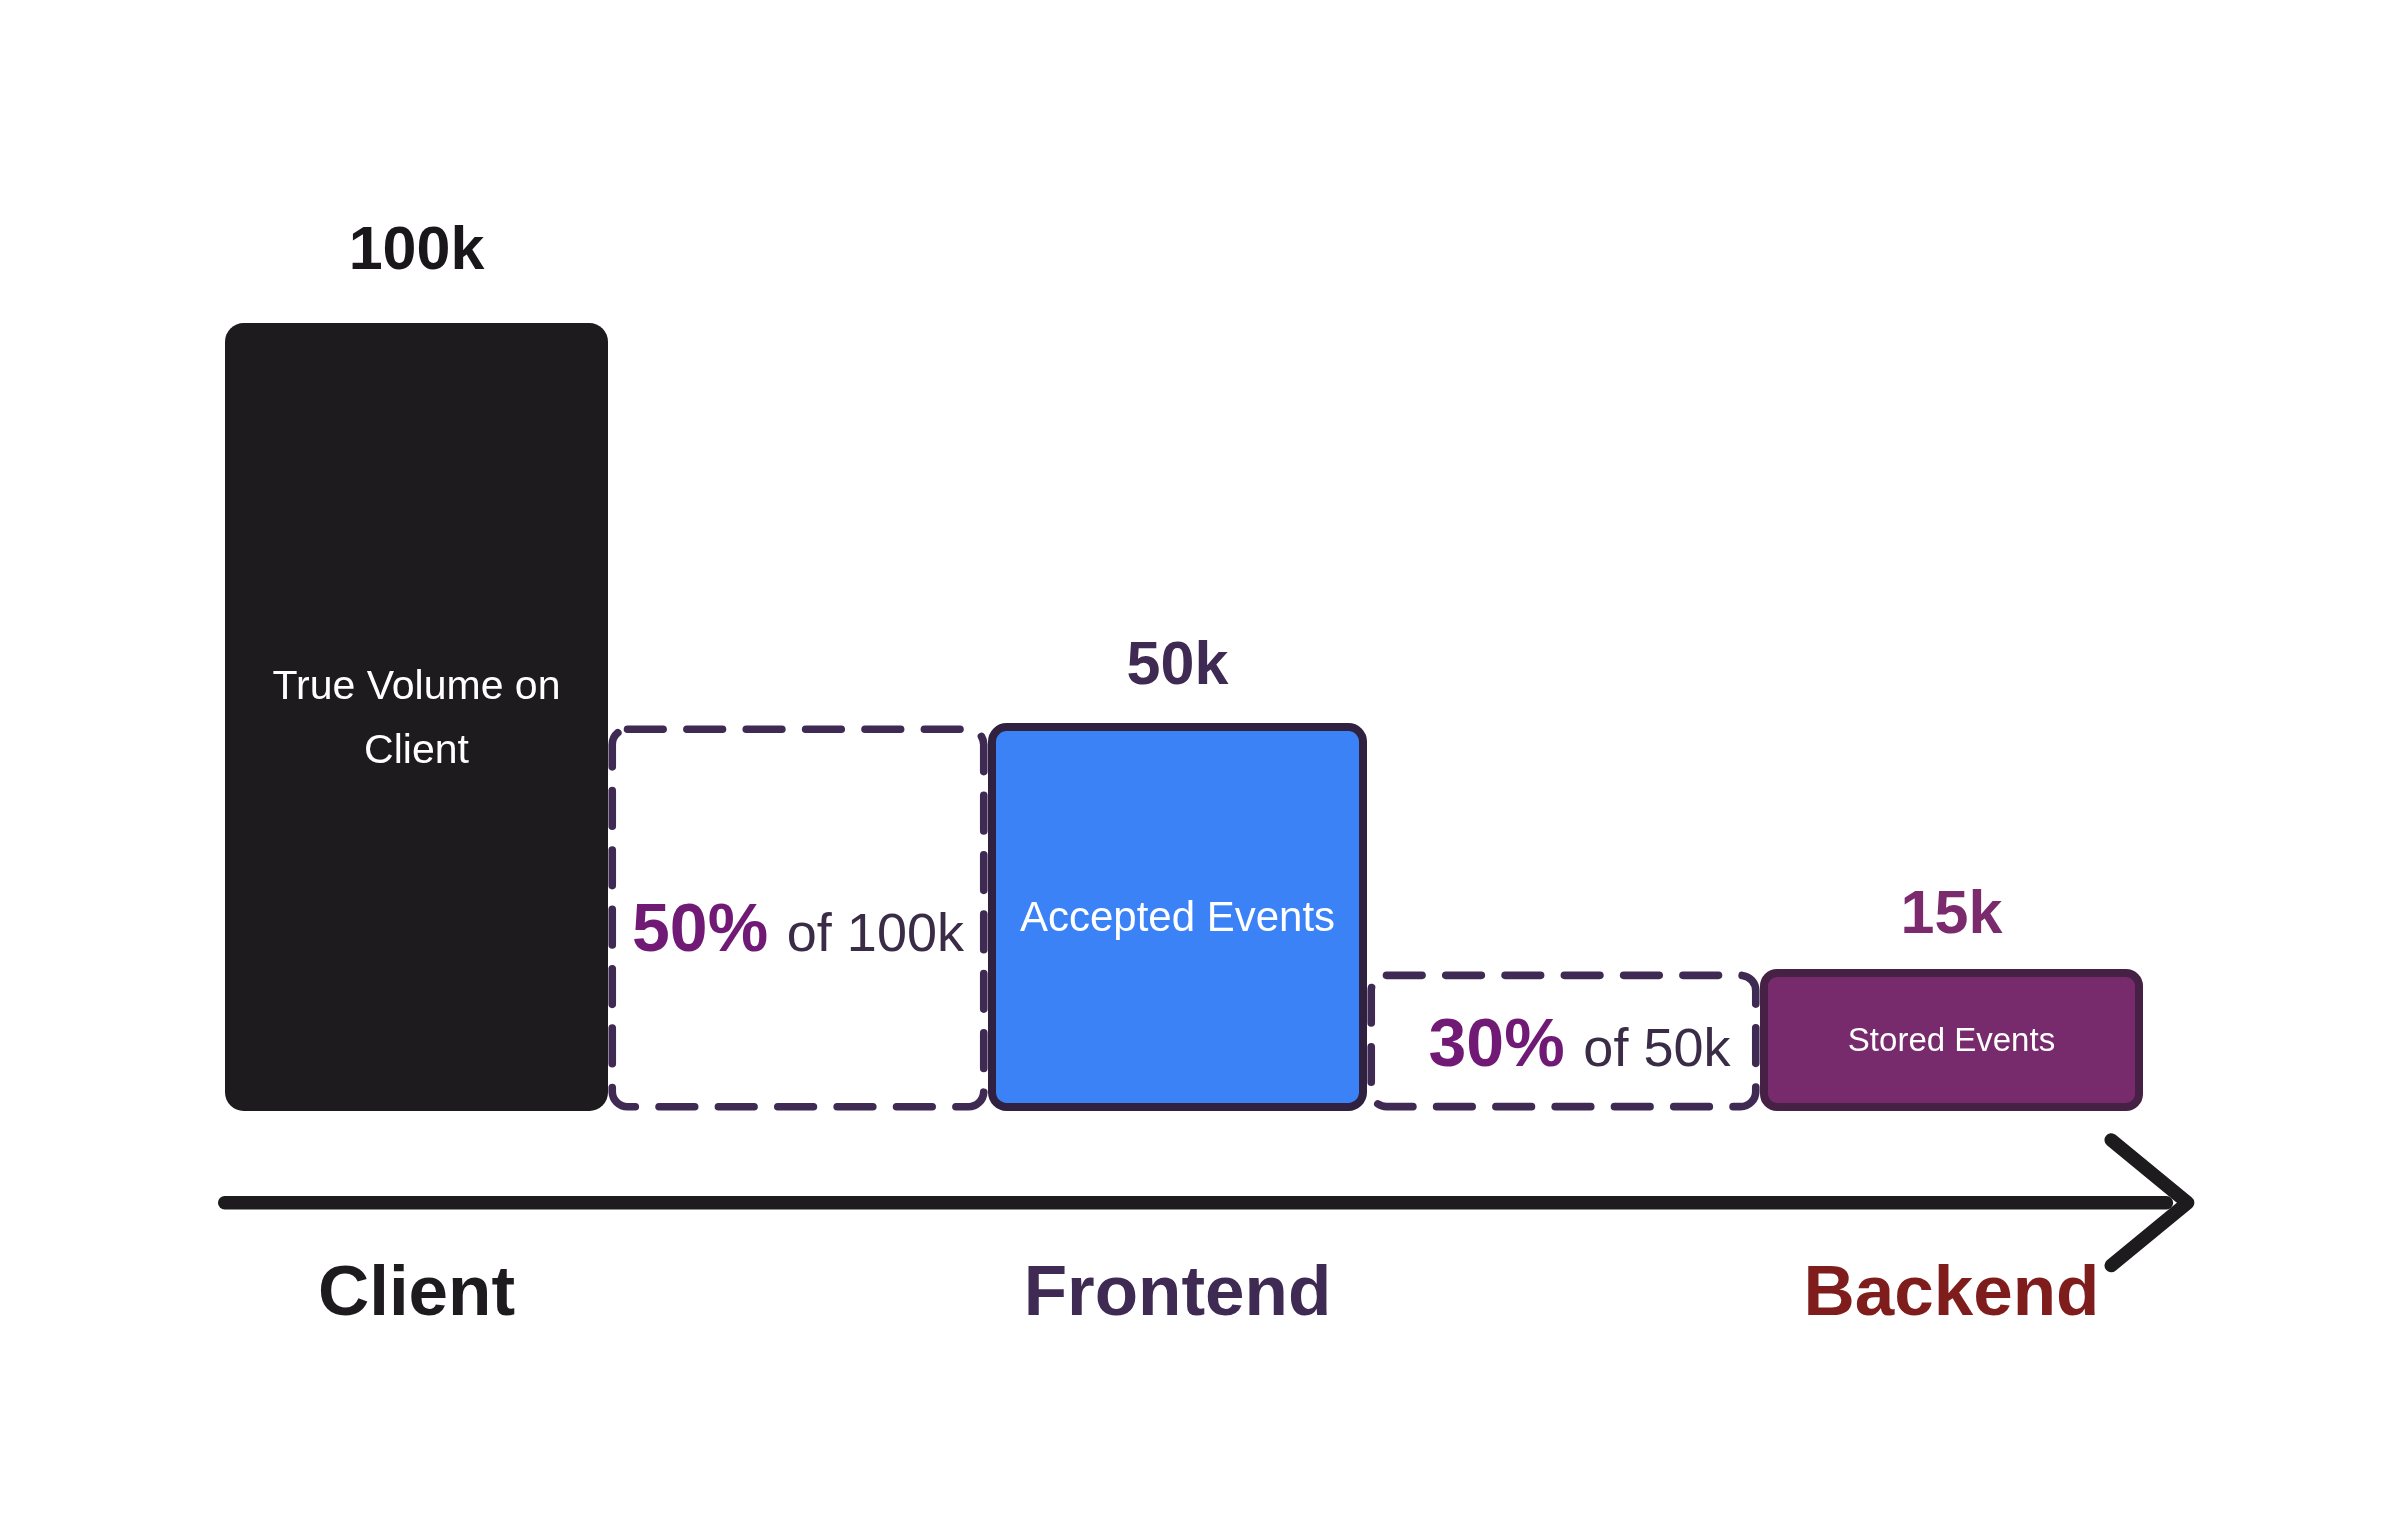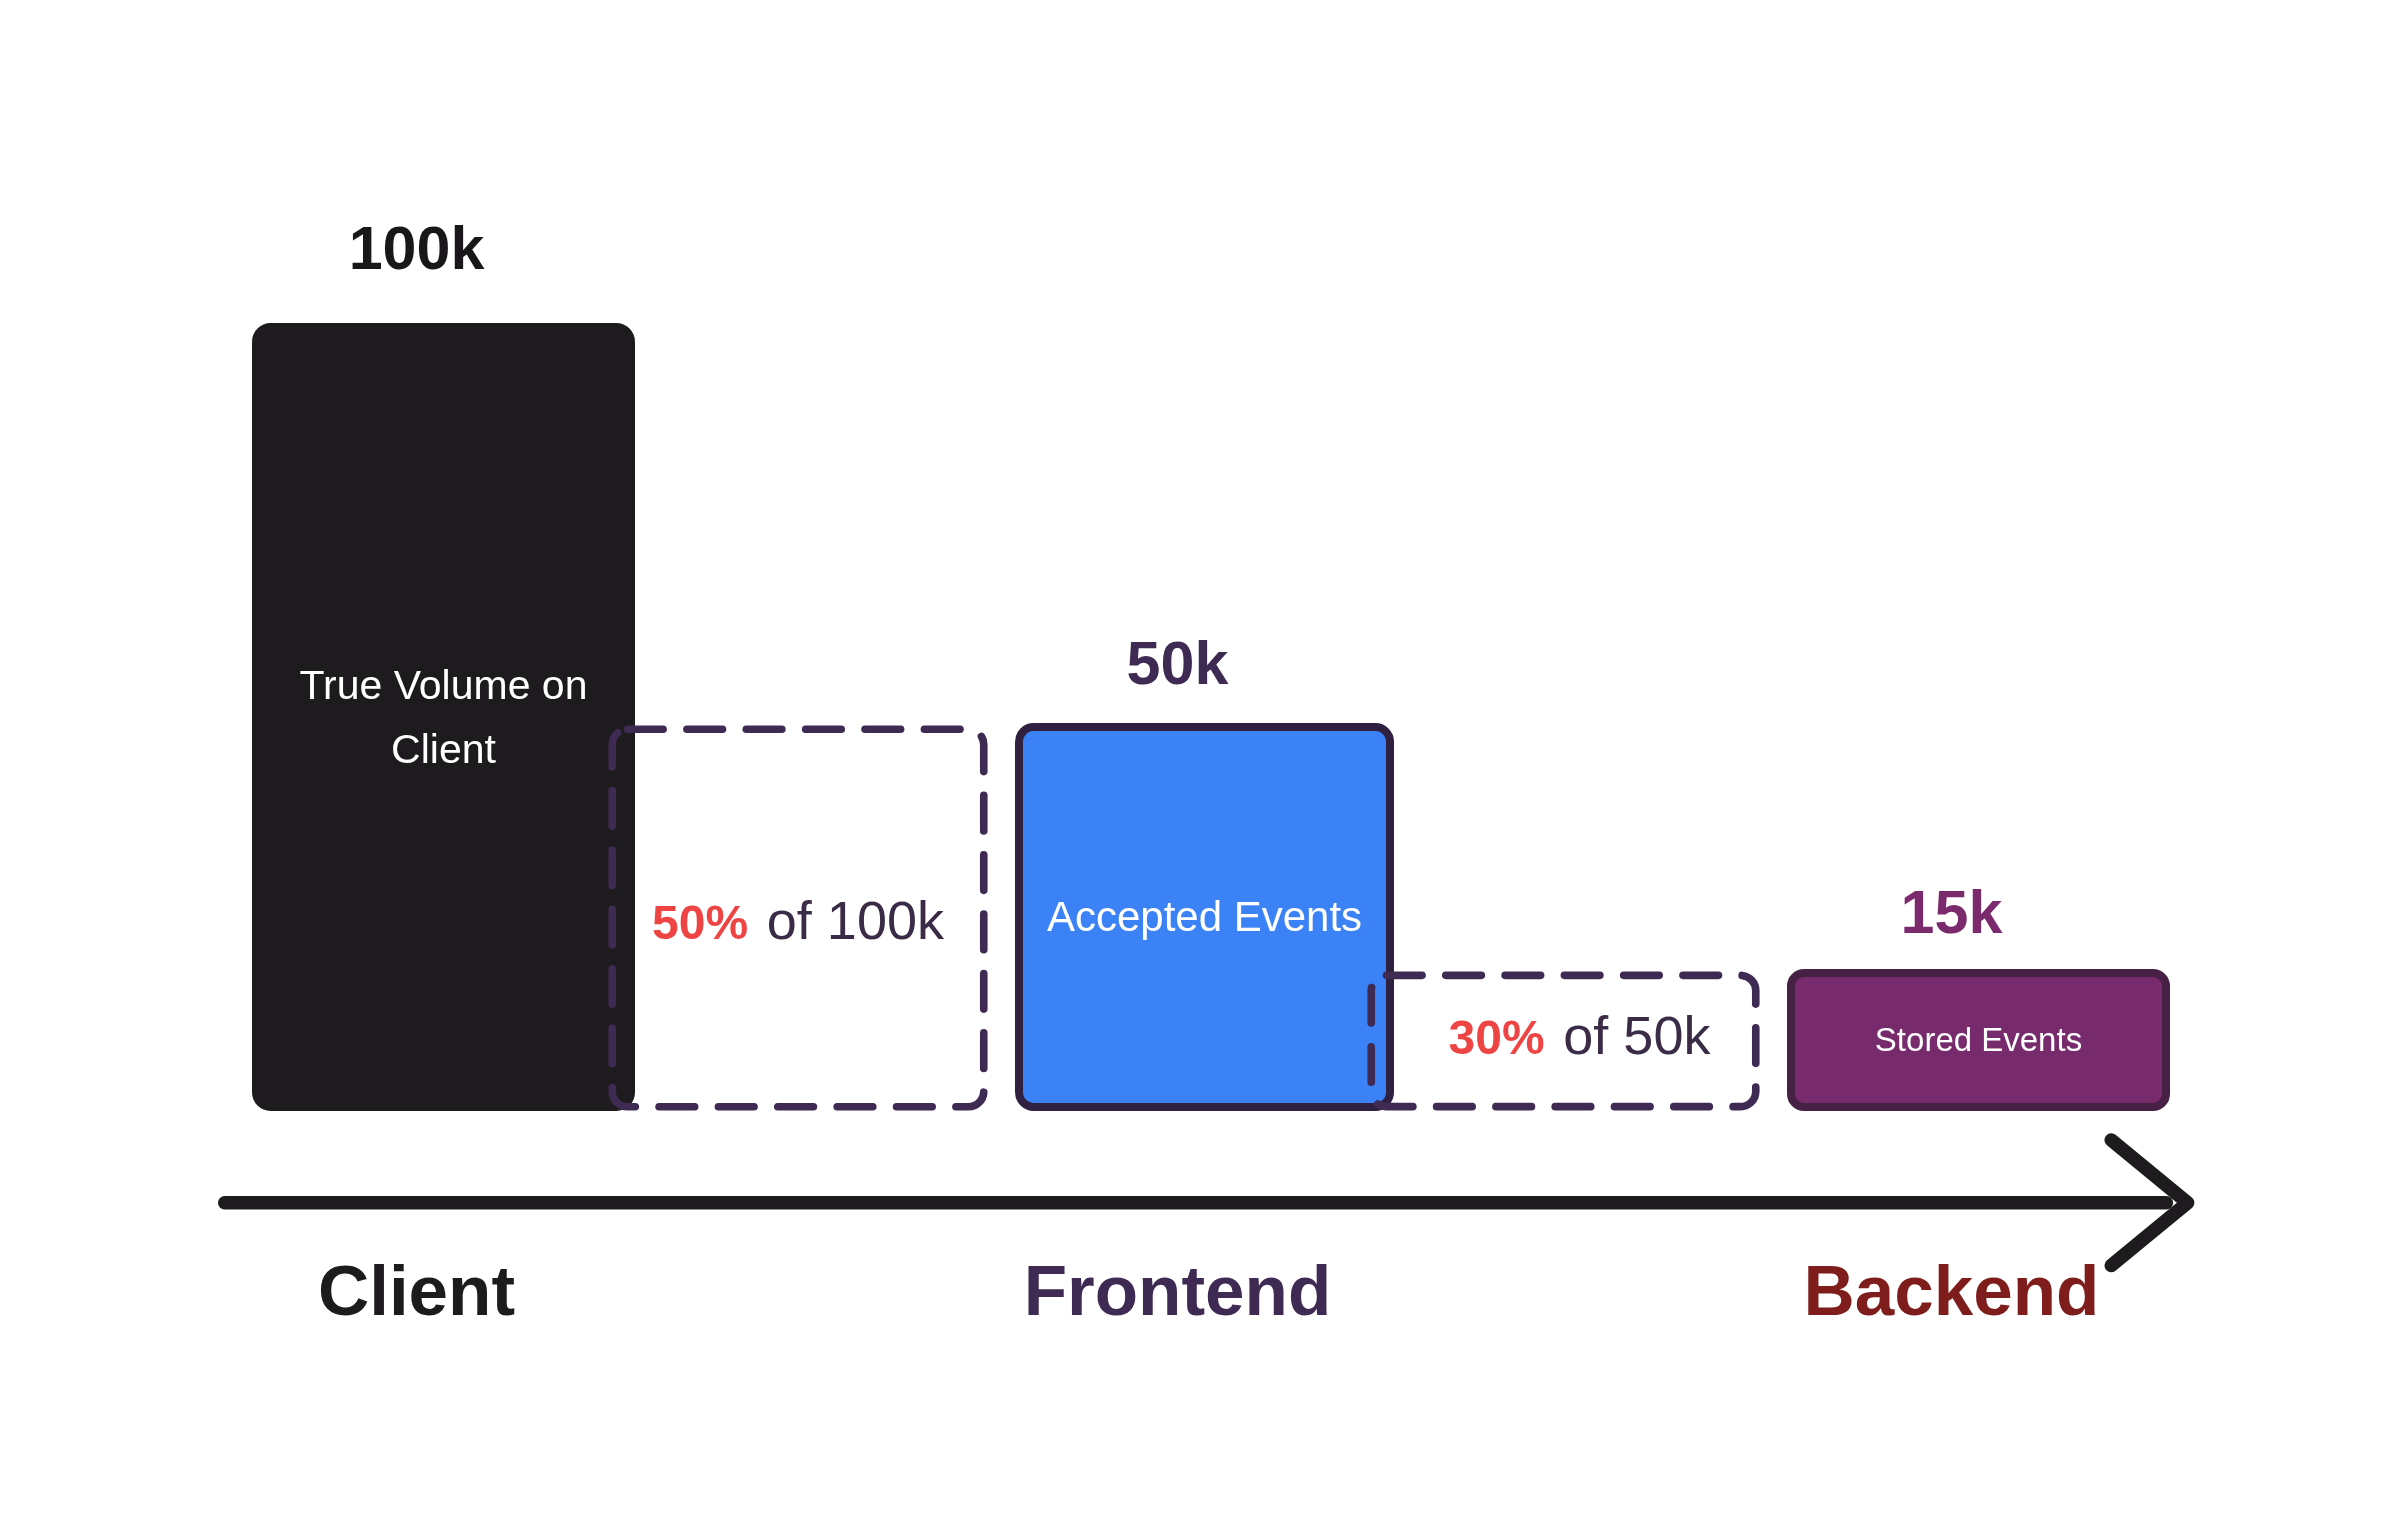--- a/index.html
+++ b/index.html
@@ -31,21 +31,20 @@
 
   
   .bar {
     position: absolute;
     box-sizing: border-box;
     display: flex;
     align-items: center;
     justify-content: center;
     color: #ffffff;
     text-align: center;
-    margin-left: 27px;
   }
   #bar-client {
     left: 225px; top: 323px; width: 383px; height: 788px;
     background: #1E1B1E;
     border-radius: 18.7px;
     font-size: 41px; line-height: 64px;
   }
   #bar-client .bar-text { width: 331px; }
   #bar-frontend {
     left: 988px; top: 723px; width: 379px; height: 388px;
@@ -72,21 +71,21 @@
   .pct {
     position: absolute;
     left: 0; top: 0; right: 0; bottom: 0;
     display: flex;
     align-items: baseline;
     justify-content: center;
     gap: 18.7px;
   }
   #dash-1 .pct { padding-top: 168px; }
   #dash-2 .pct { padding-top: 37px; margin-left: 32px; }
-  .pct .pct-big   { font-size: 48px; font-weight: 700; color: #ef4444; line-height: 1; }
+  .pct .pct-big   { font-size: 68px; font-weight: 700; color: #701a75; line-height: 1; }
   .pct .pct-small { font-size: 54px; font-weight: 500; color: #3A2C47; line-height: 1; }
 
   
   .axis-label {
     position: absolute;
     top: 1255px;
     text-align: center;
     font-size: 71px;
     font-weight: 700;
     line-height: 1;

